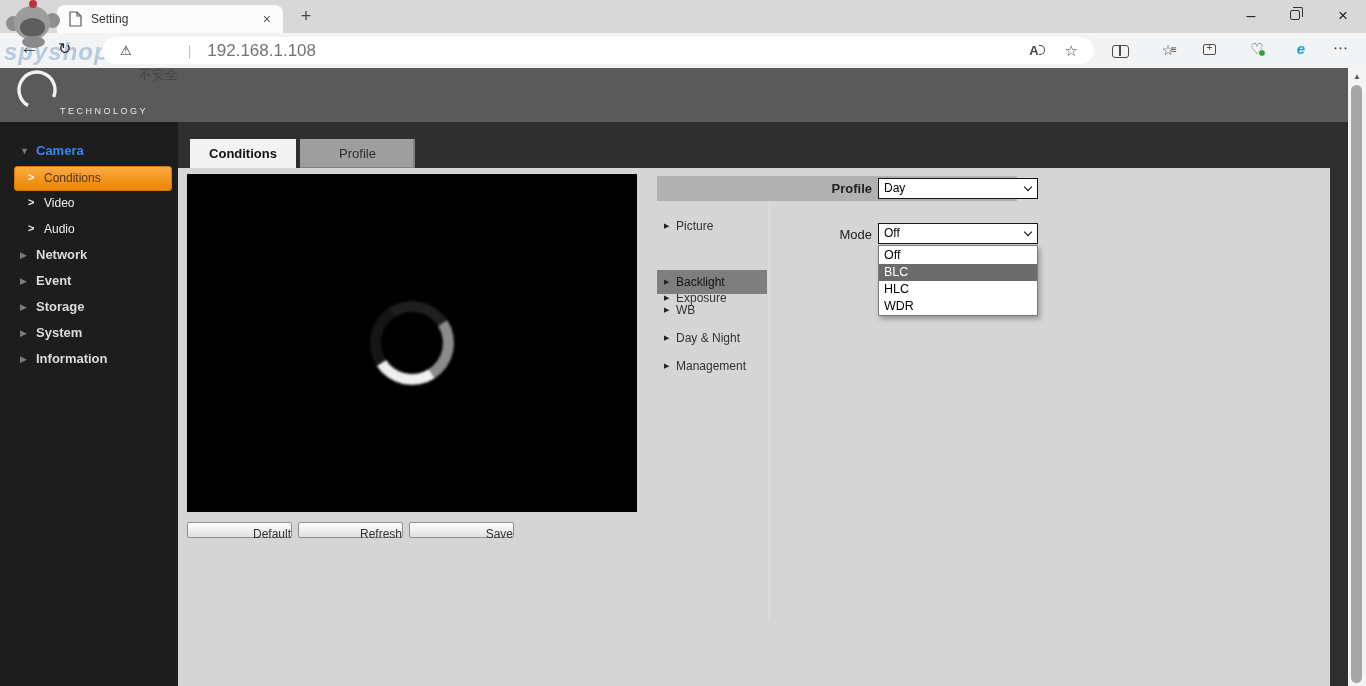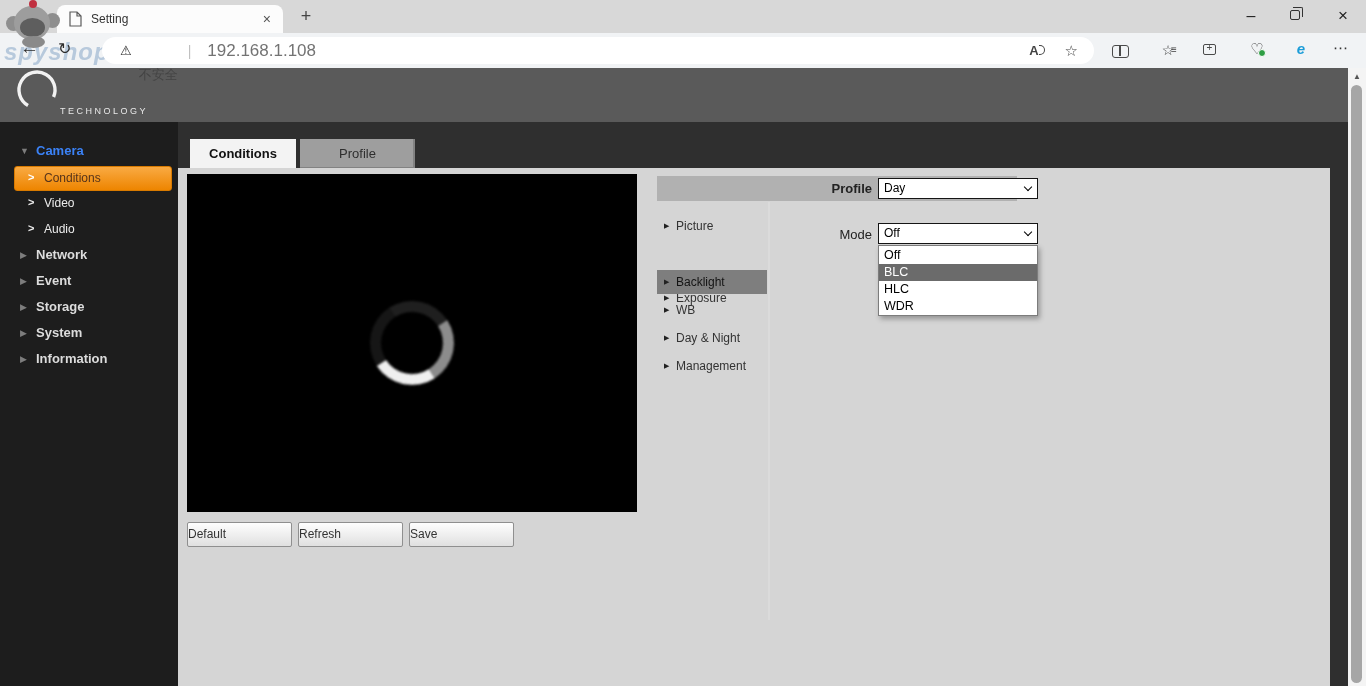--- a/index.html
+++ b/index.html
@@ -107,23 +107,23 @@
   .ctab.on  { left:190px; width:106px; background:#f3f3f3; font-weight:bold; color:#111; }
   .ctab.off { left:300px; width:115px; background:#9e9e9e; color:#2e2e2e; box-shadow:inset -2px -1px 0 #828282; }
 
   
   .video { left:187px; top:174px; width:450px; height:338px; background:#000; }
   .spinner { position:absolute; left:183px; top:127px; width:84px; height:84px; border-radius:50%;
              border:11px solid #1f1f1f; border-right-color:#8c8c8c; border-bottom-color:#efefef;
              border-left-color:#161616; transform:rotate(12deg); filter:blur(1px); }
 
   
-  .abtn { top:522px; width:105px; height:25px; border:1px solid #8f8f8f; border-radius:2px;
+  .abtn { top:522px; width:105px; height:16px; border:1px solid #8f8f8f; border-radius:2px;
           background:linear-gradient(180deg,#fefefe,#e0e0e0); font-size:12px; color:#333;
-          text-align:left; line-height:23px; }
+          text-align:right; line-height:23px; }
   .ab0 { left:187px; } .ab1 { left:298px; } .ab2 { left:409px; }
 
   
   .pband { left:657px; top:176px; width:360px; height:25px; background:#b1b1b1; }
   .plabel { position:absolute; left:100px; top:5px; width:115px; text-align:right;
             font-size:13px; font-weight:bold; color:#222; }
   .sel { position:absolute; height:21px; width:160px; background:#fff; border:1px solid #151515;
          font-size:12px; color:#000; line-height:19px; padding-left:5px; }
   .sel .chev { position:absolute; right:6px; top:5px; width:6px; height:6px;
          border-right:1.8px solid #000; border-bottom:1.8px solid #000; transform:rotate(45deg); }

